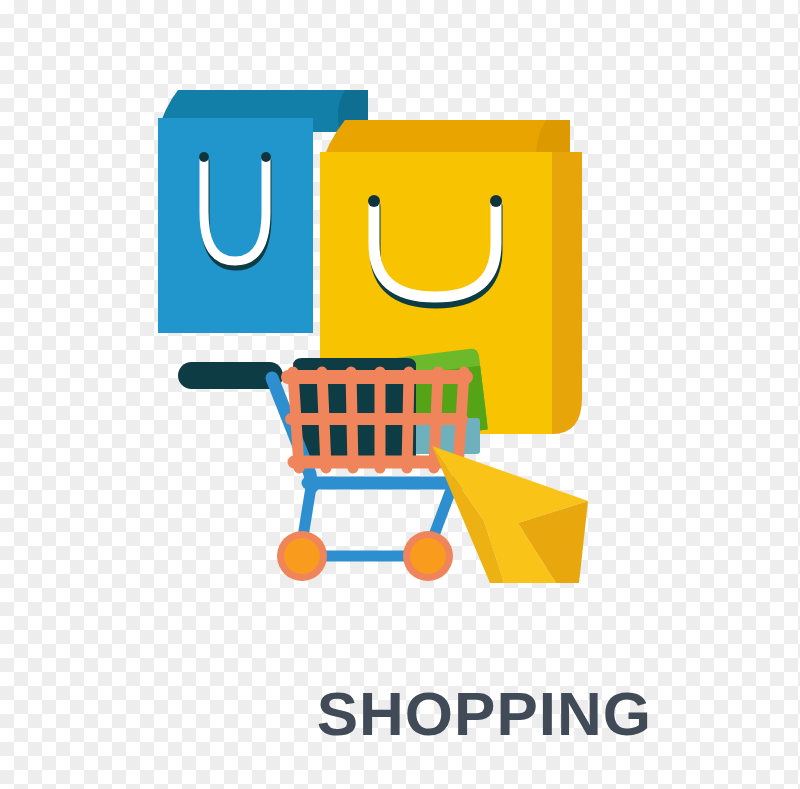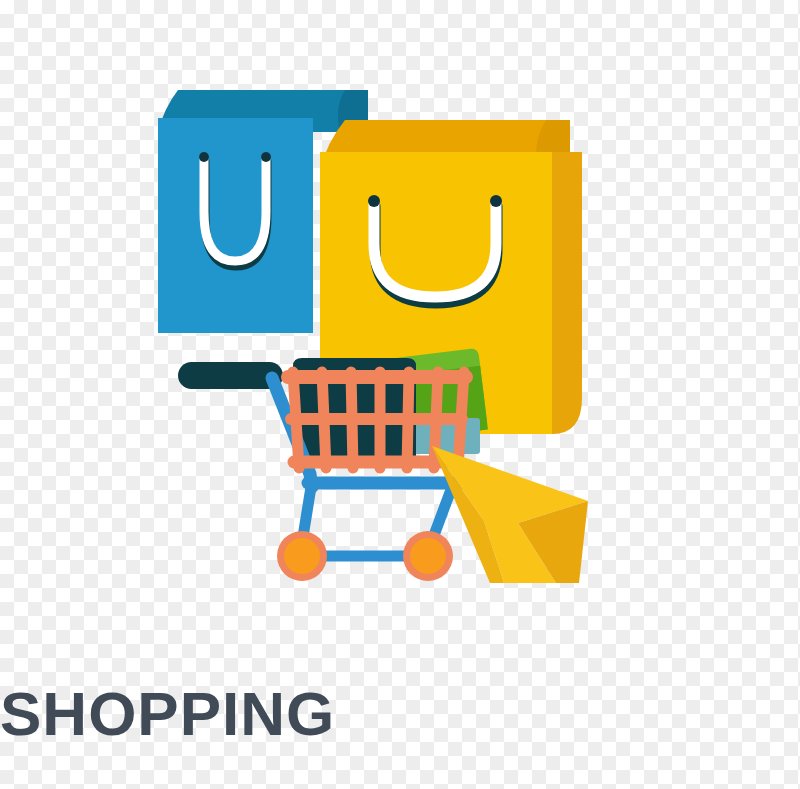--- a/index.html
+++ b/index.html
@@ -31,21 +31,21 @@
     height: 789px;
   }
   #illustration-svg {
     display: block;
   }
   #caption {
     position: absolute;
     left: 0;
     top: 678px;
     width: 652px;
-    text-align: left;
+    text-align: right;
     font-family: "Liberation Sans", sans-serif;
     font-size: 62px;
     font-weight: bold;
     letter-spacing: 1px;
     color: #414b57;
     user-select: none;
   }
 </style>
 </head>
 <body>

